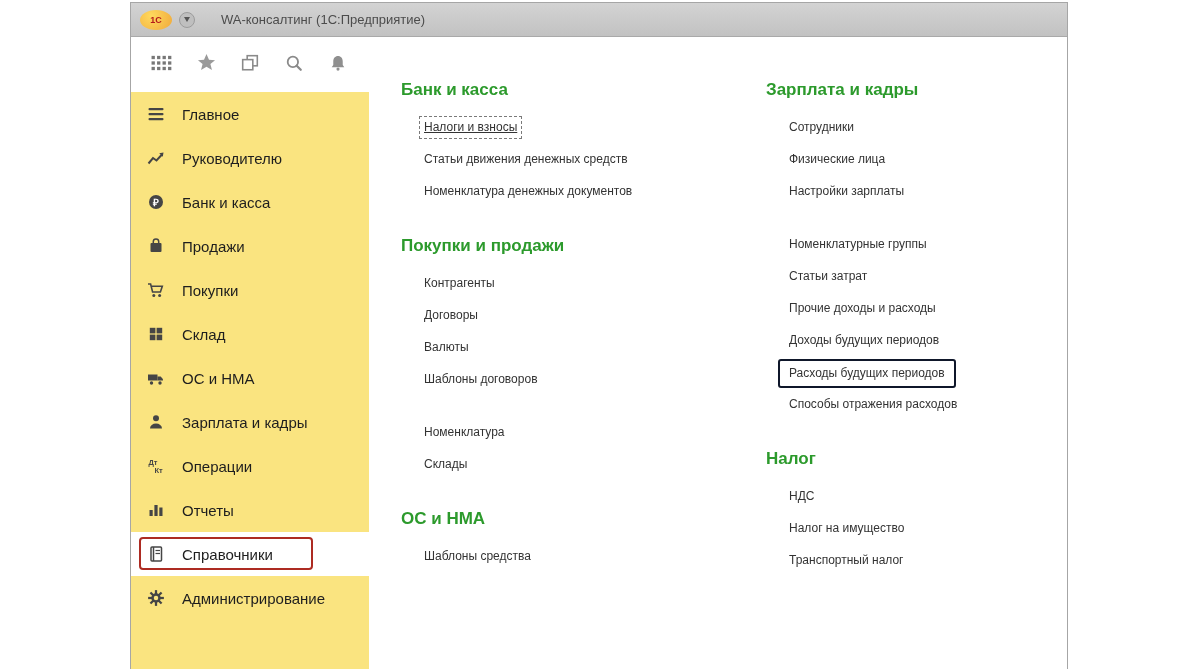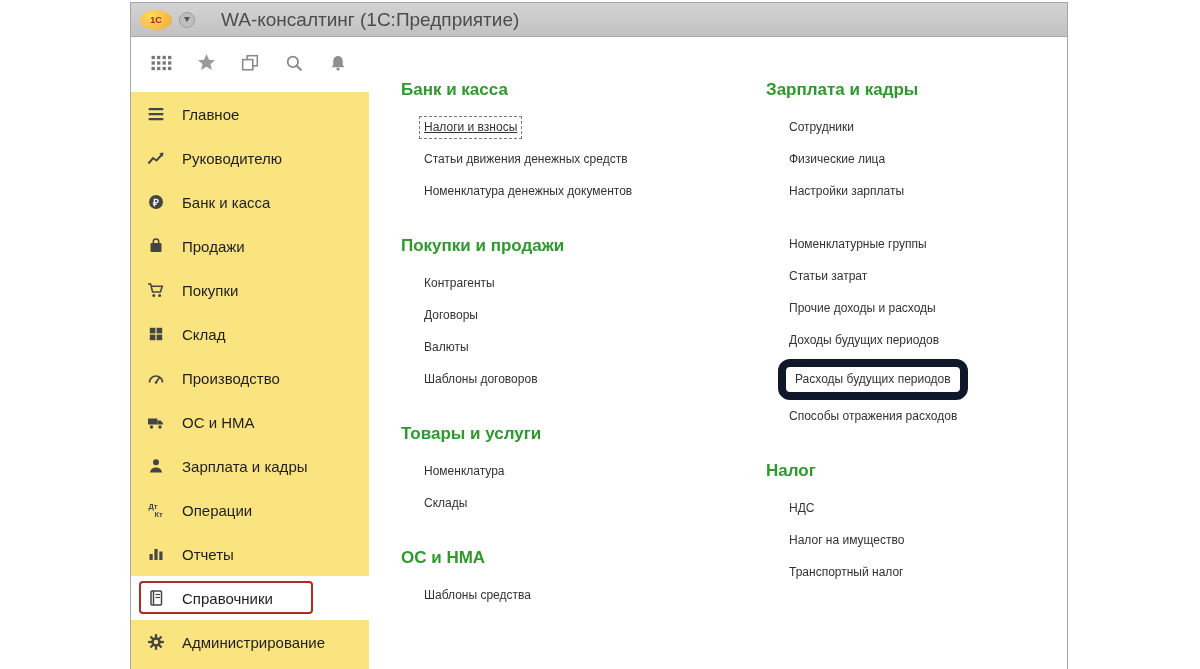--- a/index.html
+++ b/index.html
@@ -11,21 +11,21 @@
   .titlebar { height:34px; background:linear-gradient(#d3d3d3,#c2c2c2);
               border-bottom:1px solid #a9a9a9; display:flex; align-items:center; padding:0 9px; }
   .logo { width:32px; height:20px; border-radius:50%; flex:none;
           background:radial-gradient(circle at 35% 30%, #ffd95e, #f0a93a);
           display:flex; align-items:center; justify-content:center;
           font-size:9px; font-weight:bold; color:#b51a1a; }
   .menu-btn { width:16px; height:16px; border-radius:50%; background:#bfbfbf; border:1px solid #9c9c9c;
               margin-left:7px; display:flex; align-items:center; justify-content:center; cursor:pointer; }
   .caret { width:0; height:0; border-left:3.5px solid transparent; border-right:3.5px solid transparent;
            border-top:5px solid #555; }
-  .title { margin-left:26px; font-size:19px; color:#4c4c4c; white-space:nowrap; }
+  .title { margin-left:26px; font-size:13px; color:#4c4c4c; white-space:nowrap; }
   
   .app-body { display:flex; height:632px; }
   .left-col { width:238px; flex:none; display:flex; flex-direction:column; }
   .toolbar { height:55px; background:#fff; display:flex; align-items:center;
              justify-content:space-between; padding:0 16px; }
   .tb-btn { width:30px; height:30px; display:flex; align-items:center; justify-content:center; cursor:pointer; }
   
   .sidebar { flex:1; background:#FAE480; }
   .sb-item { height:44px; display:flex; align-items:center; padding-left:16px;
              position:relative; cursor:pointer; font-size:15px; color:#1e1e1e; white-space:nowrap; }
@@ -38,21 +38,21 @@
   .main { flex:1; background:#fff; padding:42px 0 0 32px; display:flex; align-items:flex-start; }
   .col { width:365px; flex:none; }
   .col2 { flex:1; width:auto; }
   .sec { margin-bottom:34px; }
   .sec-title { font-size:17px; line-height:21px; font-weight:bold; color:#2C9A2C; margin-bottom:18px; }
   .sec-links { padding-left:23px; }
   .link { font-size:12px; line-height:19px; color:#333; margin-bottom:13px;
           width:max-content; cursor:pointer; }
   .link.focused { border:1px dashed #7a7a7a; text-decoration:underline;
                   padding:1px 4px; margin:-2px 0 11px -5px; }
-  .link.annotated { border:8px solid #0f172a; border-radius:12px;
+  .link.annotated { border:2px solid #0f172a; border-radius:3px;
                     padding:3px 9px; margin:-4px 0 7px -11px; }
 </style>
 </head>
 <body>
 
 <div class="window">
 
   <div class="titlebar">
     <div class="logo">
         <span>1С</span>
@@ -177,30 +177,20 @@
                   <rect x="2.8" y="2.8" width="5.6" height="5.6"></rect>
                   <rect x="9.6" y="2.8" width="5.6" height="5.6"></rect>
                   <rect x="2.8" y="9.6" width="5.6" height="5.6"></rect>
                   <rect x="9.6" y="9.6" width="5.6" height="5.6"></rect>
                 </g>
               </svg>
             </span>
           <span class="sb-label">Склад</span>
         </div>
 
-        <div class="sb-item">
-          <span class="sb-ico">
-              <svg width="18" height="18" viewBox="0 0 18 18">
-                <path d="M2.5,13.5 a6.5,6.5 0 0 1 13,0" fill="none" stroke="#454545" stroke-width="1.7"></path>
-                <line x1="9" y1="13.5" x2="12.8" y2="8" stroke="#454545" stroke-width="1.7"></line>
-                <circle cx="9" cy="13.5" r="1.3" fill="#454545"></circle>
-              </svg>
-            </span>
-          <span class="sb-label">Производство</span>
-        </div>
 
         <div class="sb-item">
           <span class="sb-ico">
               <svg width="18" height="18" viewBox="0 0 18 18">
                 <g fill="#454545">
                   <rect x="1" y="5.5" width="9.5" height="6"></rect>
                   <path d="M10.5,7.5 h3.2 l2.3,2.7 v1.3 h-5.5 z"></path>
                   <circle cx="4.5" cy="14" r="1.7"></circle>
                   <circle cx="13" cy="14" r="1.7"></circle>
                 </g>
@@ -292,21 +282,20 @@
         <section class="sec">
           <h2 class="sec-title">Покупки и продажи</h2>
           <div class="sec-links">
             <div class="link">Контрагенты</div>
             <div class="link">Договоры</div>
             <div class="link">Валюты</div>
             <div class="link">Шаблоны договоров</div>
           </div>
         </section>
         <section class="sec">
-          <h2 class="sec-title">Товары и услуги</h2>
           <div class="sec-links">
             <div class="link">Номенклатура</div>
             <div class="link">Склады</div>
           </div>
         </section>
         <section class="sec">
           <h2 class="sec-title">ОС и НМА</h2>
           <div class="sec-links">
             <div class="link">Шаблоны средства</div>
           </div>

